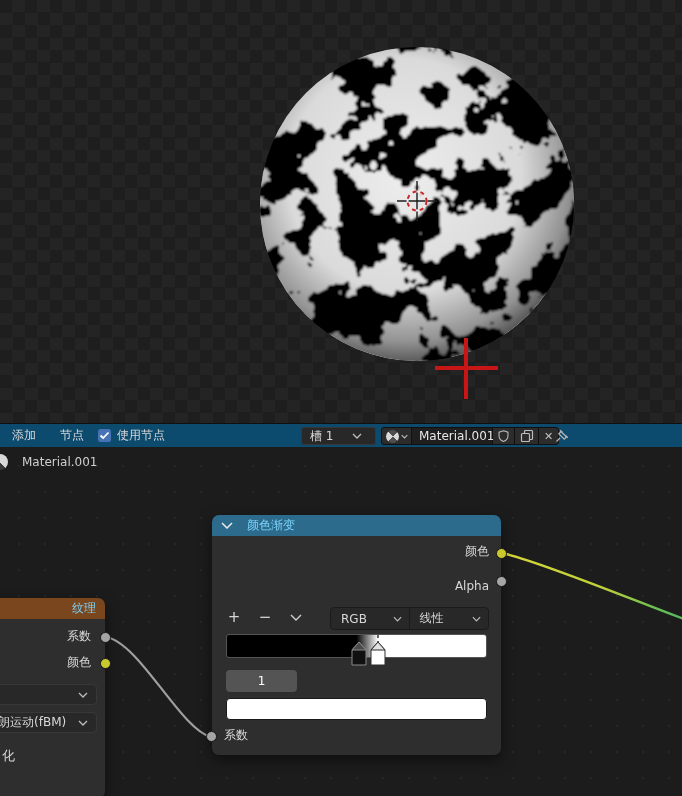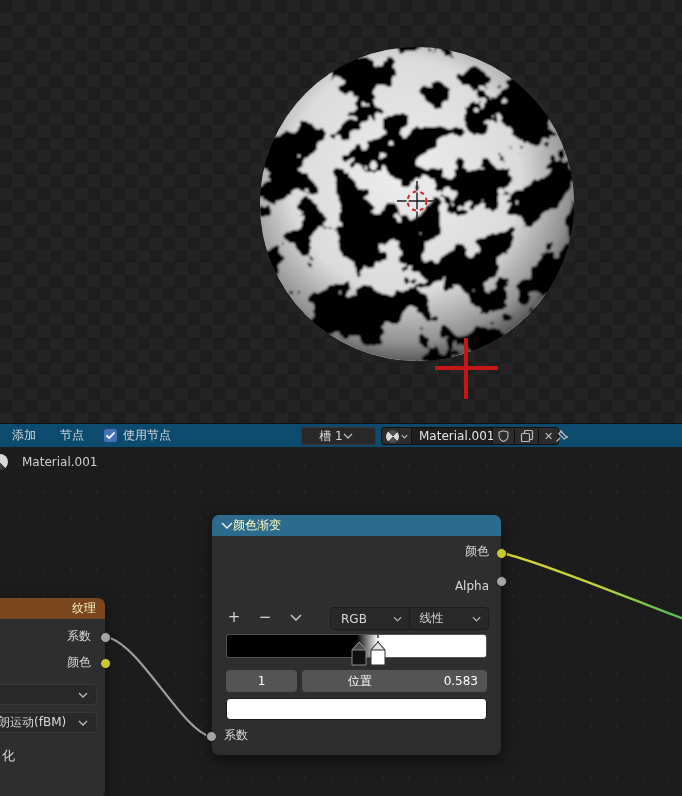--- a/index.html
+++ b/index.html
@@ -11,42 +11,42 @@
   
   .viewport{left:0;top:0;width:682px;height:423px;overflow:hidden;background:#1e1e1e;
     background-image:conic-gradient(#242424 0 90deg,#1e1e1e 90deg 180deg,#242424 180deg 270deg,#1e1e1e 270deg);
     background-size:25px 25px;}
   .redbar{background:#c81616;position:absolute;}
 
   
   .topbar{left:0;top:423px;width:682px;height:24px;background:#0c4a6e;border-top:1px solid #101010;
     display:flex;align-items:center;}
   .menu{padding:0 12px;color:#dadada;cursor:default;}
-  .chkwrap{display:flex;align-items:center;gap:6px;margin-left:8px;}
+  .chkwrap{display:flex;align-items:center;gap:6px;margin-left:2px;}
   .chk{width:13px;height:13px;background:#4772b3;border-radius:2.5px;display:flex;align-items:center;justify-content:center;}
   .dd{background:#282828;border:1px solid #363636;border-radius:3px;height:18px;display:flex;align-items:center;}
-  .slotdd{position:absolute;left:301px;top:3px;width:75px;padding:0 13px 0 8px;justify-content:center;}
+  .slotdd{position:absolute;left:301px;top:3px;width:75px;padding:0 13px 0 8px;justify-content:space-between;}
   .matgroup{position:absolute;left:381px;top:3px;height:18px;display:flex;background:#101010;gap:1px;border-radius:3px;overflow:hidden;border:1px solid #101010;}
   .seg{background:#2c2c2c;display:flex;align-items:center;justify-content:center;height:16px;}
   .seg.name{background:#1f1f1f;width:80px;justify-content:flex-start;padding-left:7px;color:#e6e6e6;}
   .sphereicon{width:13px;height:13px;border-radius:50%;
     background:conic-gradient(from 45deg,#d9d9d9 0 90deg,#4f4f4f 90deg 180deg,#d9d9d9 180deg 270deg,#4f4f4f 270deg);}
   .icon-col{color:#c3c3c3;}
 
   
   .editor{left:0;top:447px;width:682px;height:349px;overflow:hidden;background:#1c1c1c;
     background-image:radial-gradient(circle,#272727 1px,transparent 1.4px);
     background-size:26px 26px;background-position:6px 6px;}
   .crumb{left:22px;top:8px;color:#cfcfcf;}
   .crumbicon{left:-8px;top:7px;width:16px;height:16px;border-radius:50%;
     background:conic-gradient(from 140deg,#383838 0 100deg,#d8d8d8 100deg 360deg);}
 
   .node{position:absolute;border-radius:7px;box-shadow:0 5px 14px rgba(0,0,0,.5);z-index:2;}
   .nhead{position:absolute;left:0;top:0;width:100%;height:21px;border-radius:7px 7px 0 0;
-    display:flex;align-items:center;gap:0;padding:0 9px;color:#fef9c3;}
+    display:flex;align-items:center;gap:14px;padding:0 9px;color:#7dd3fc;}
   .nbody{position:absolute;left:0;top:21px;width:100%;bottom:0;background:#2e2e2e;border-radius:0 0 7px 7px;}
   .sock{position:absolute;width:11px;height:11px;border-radius:50%;border:1px solid #161616;z-index:3;}
   .sock.y{background:#c9c92e;}
   .sock.g{background:#a5a5a5;}
   .rowlab{position:absolute;color:#d8d8d8;}
 
   .field{position:absolute;background:#545454;border-radius:4px;color:#fff;
     display:flex;align-items:center;justify-content:center;font-size:12px;}
   .ndd{position:absolute;background:#282828;border:1px solid #383838;border-radius:4px;
     display:flex;align-items:center;overflow:hidden;}
@@ -253,24 +253,20 @@
           <path d="M126 16 L133 8 L140 16 Z" fill="#4a4a4a" stroke="#8a8a8a" stroke-width="1"></path>
         </g>
 
         <g>
           <path d="M145 16 L152 8 L159 16 L159 31 L145 31 Z" fill="#ffffff" stroke="#2c2c2c" stroke-width="1"></path>
           <path d="M145 16 L152 8 L159 16 Z" fill="#e2e2e2" stroke="#2c2c2c" stroke-width="1"></path>
         </g>
       </svg>
 
       <div class="field" style="left:14px;top:155px;width:71px;height:22px;">1</div>
-      <div class="field" style="left:90px;top:155px;width:185px;height:22px;justify-content:flex-start;">
-        <span style="position:absolute;left:46px;">位置</span>
-        <span style="position:absolute;right:9px;">0.583</span>
-      </div>
 
       <div class="swatch" style="left:14px;top:183px;width:261px;height:22px;"></div>
 
       <span class="sock g" style="left:-6px;top:216px;"></span>
       <span class="rowlab" style="left:12px;top:212px;">系数</span>
     </div>
 
   </div>
 </div>
 

